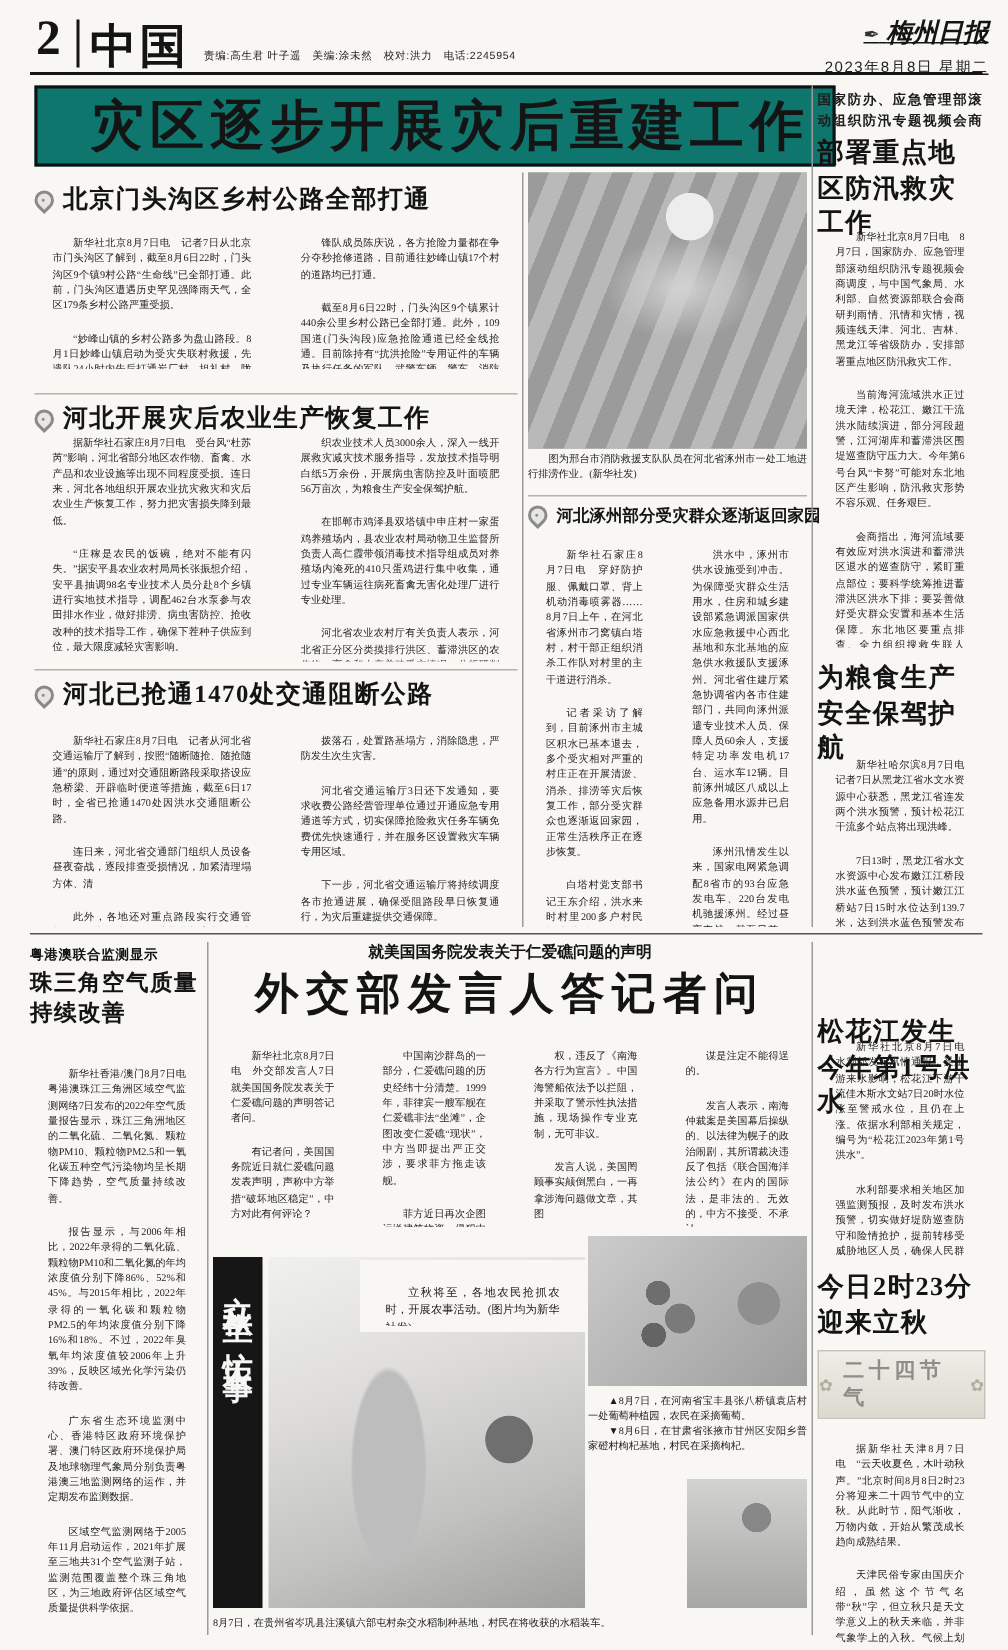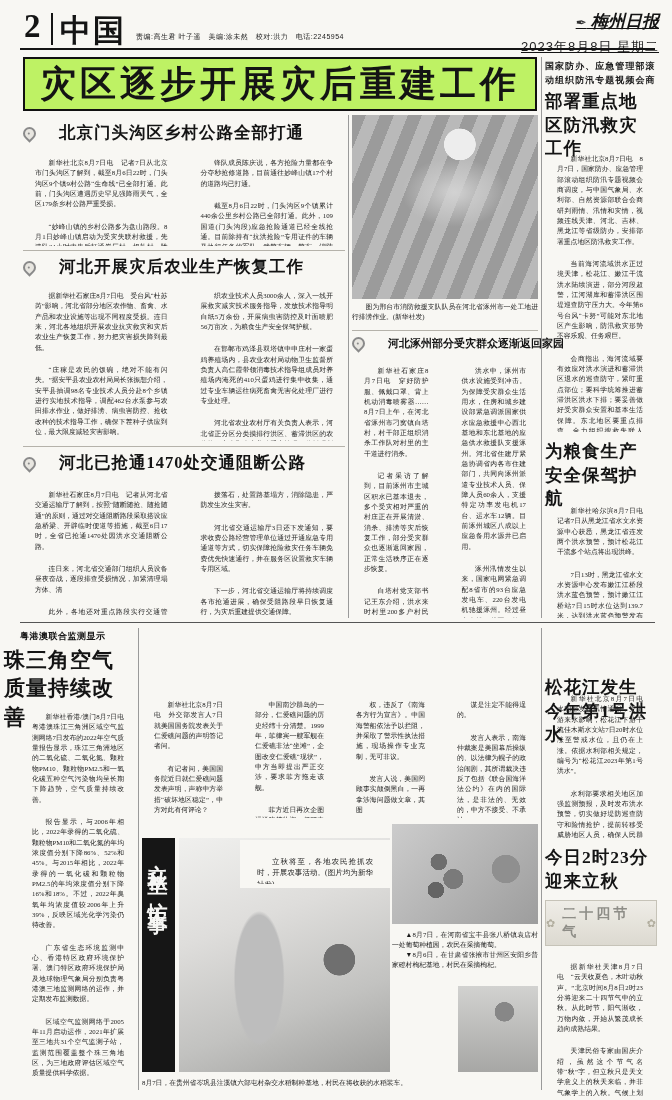--- a/index.html
+++ b/index.html
@@ -4,28 +4,28 @@
 <style>
   html,body{margin:0;padding:0;background:#e9e7e2;}
   .page{position:relative;width:672px;height:1100px;background:#f8f7f3;overflow:hidden;
         font-family:"Liberation Sans",sans-serif;color:#141414;}
   .abs{position:absolute;}
   
   .pagenum{font:900 33px "Liberation Serif",serif;}
   .secname{font-weight:900;font-size:31px;letter-spacing:2px;font-family:"Liberation Sans",sans-serif;}
   .staff{font-size:7px;color:#222;letter-spacing:.5px;}
   .masthead-name{font:italic 900 17px "Liberation Serif",serif;}
-  .masthead-date{font-size:13px;color:#222;letter-spacing:1px;}
+  .masthead-date{font-size:10px;color:#222;letter-spacing:1px;}
   .rule{background:#151515;}
   .rule-light{background:#9a9a9a;}
   
-  .leadbox{border:2px solid #111;display:flex;align-items:center;justify-content:center;background:#bef264;}
+  .leadbox{border:2px solid #111;display:flex;align-items:center;justify-content:center;background:#0f766e;padding-left:20px;}
   .leadbox .hl{font:900 36px "Liberation Serif",serif;letter-spacing:4px;white-space:nowrap;}
   
-  .sec-head{display:flex;align-items:center;gap:23px;border-top:1px solid #b5b2aa;padding-top:5px;}
+  .sec-head{display:flex;align-items:center;gap:6px;border-top:1px solid #b5b2aa;padding-top:5px;}
   .sec-head.first{border-top:none;}
   .sec-title{font:bold 16.5px "Liberation Serif",serif;letter-spacing:1px;white-space:nowrap;}
   .sec-title.small{font-size:11px;letter-spacing:0;}
   .pin{width:9px;height:9px;border:2px solid #8a8a8a;border-radius:50% 50% 50% 0;
        transform:rotate(-45deg);position:relative;flex:0 0 auto;background:#e8e6e0;}
   .pin::after{content:"";position:absolute;left:2.5px;top:2.5px;width:2.5px;height:2.5px;background:#8a8a8a;border-radius:50%;}
   
   .bt{font-size:6.8px;line-height:1.52;text-align:justify;color:#1c1c1c;overflow:hidden;
       font-family:"Liberation Serif",serif;}
   .bt p{margin:12px;text-indent:2em;}
@@ -103,21 +103,21 @@
     <div class="col bt">
         <p>新华社北京8月7日电　记者7日从北京市门头沟区了解到，截至8月6日22时，门头沟区9个镇9村公路“生命线”已全部打通。此前，门头沟区遭遇历史罕见强降雨天气，全区179条乡村公路严重受损。</p>
         <p>“妙峰山镇的乡村公路多为盘山路段。8月1日妙峰山镇启动为受灾失联村救援，先遣队24小时内先后打通炭厂村、担礼村、陇驾庄村、樱桃沟村等村道路。”党员先</p>
       </div>
     <div class="col bt">
         <p>锋队成员陈庆说，各方抢险力量都在争分夺秒抢修道路，目前通往妙峰山镇17个村的道路均已打通。</p>
         <p>截至8月6日22时，门头沟区9个镇累计440余公里乡村公路已全部打通。此外，109国道(门头沟段)应急抢险通道已经全线抢通。目前除持有“抗洪抢险”专用证件的车辆及执行任务的军队、武警车辆、警车、消防车、救护车、工程抢险车、运送物资的车辆外，禁止其他车辆通行。</p>
       </div>
   </div>
 
-  <div class="abs sec-head" style="left:23px;top:250px;width:322px;text-align:right;">
+  <div class="abs sec-head" style="left:23px;top:262px;width:322px;text-align:right;">
     <span class="pin"></span>
     <span class="sec-title">河北开展灾后农业生产恢复工作</span>
   </div>
   <div class="abs cols2" style="left:23px;top:279px;width:322px;height:162px;">
     <div class="col bt">
         <p>据新华社石家庄8月7日电　受台风“杜苏芮”影响，河北省部分地区农作物、畜禽、水产品和农业设施等出现不同程度受损。连日来，河北各地组织开展农业抗灾救灾和灾后农业生产恢复工作，努力把灾害损失降到最低。</p>
         <p>“庄稼是农民的饭碗，绝对不能有闪失。”据安平县农业农村局局长张振想介绍，安平县抽调98名专业技术人员分赴8个乡镇进行实地技术指导，调配462台水泵参与农田排水作业，做好排涝、病虫害防控、抢收改种的技术指导工作，确保下茬种子供应到位，最大限度减轻灾害影响。</p>
         <p>邢台市农业农村局党组书记郑健表示，截至目前，邢台市累计组</p>
       </div>
     <div class="col bt">
@@ -182,29 +182,31 @@
       <p>7日13时，黑龙江省水文水资源中心发布嫩江江桥段洪水蓝色预警，预计嫩江江桥站7日15时水位达到139.7米，达到洪水蓝色预警发布标准。</p>
       <p>7日13时30分，黑龙江省水文水资源中心发布松花江佳木斯段洪水蓝色预警。7日13时12分，松花江干流佳木斯站水位79.1米，达到洪水蓝色预警发布标准。</p>
     </div>
 
   <div class="abs rule-light" style="left:348px;top:115px;width:1px;height:503px;"></div>
   <div class="abs rule-light" style="left:541px;top:57px;width:1px;height:561px;"></div>
 
   <div class="abs" style="left:20px;top:622px;width:635px;height:1px;background:#555;"></div>
 
   <div class="abs kicker" style="left:20px;top:630px;width:116px;">粤港澳联合监测显示</div>
-  <div class="abs subhead" style="left:4px;top:646px;width:116px;height:48px;font-size:21px;">珠三角空气质量持续改善</div>
+  <div class="abs subhead" style="left:20px;top:646px;width:116px;height:48px;font-size:15px;">珠三角空气质量持续改善</div>
   <div class="abs bt" style="left:20px;top:700px;width:116px;height:389px;">
       <p>新华社香港/澳门8月7日电　粤港澳珠江三角洲区域空气监测网络7日发布的2022年空气质量报告显示，珠江三角洲地区的二氧化硫、二氧化氮、颗粒物PM10、颗粒物PM2.5和一氧化碳五种空气污染物均呈长期下降趋势，空气质量持续改善。</p>
       <p>报告显示，与2006年相比，2022年录得的二氧化硫、颗粒物PM10和二氧化氮的年均浓度值分别下降86%、52%和45%。与2015年相比，2022年录得的一氧化碳和颗粒物PM2.5的年均浓度值分别下降16%和18%。不过，2022年臭氧年均浓度值较2006年上升39%，反映区域光化学污染仍待改善。</p>
       <p>广东省生态环境监测中心、香港特区政府环境保护署、澳门特区政府环境保护局及地球物理气象局分别负责粤港澳三地监测网络的运作，并定期发布监测数据。</p>
       <p>区域空气监测网络于2005年11月启动运作，2021年扩展至三地共31个空气监测子站，监测范围覆盖整个珠三角地区，为三地政府评估区域空气质量提供科学依据。</p>
       <p>三地环保部门表示，将继续落实《粤港澳大湾区发展规划纲要》有关要求，深化大气污染联防联治合作，推动区域空气质量持续改善，携手建设美丽湾区。</p>
     </div>
 
+  <div class="abs" style="left:142px;top:628px;width:396px;text-align:center;font-weight:bold;font-size:10.5px;">就美国国务院发表关于仁爱礁问题的声明</div>
+  <div class="abs" style="left:142px;top:643px;width:396px;text-align:center;font:900 29px 'Liberation Serif',serif;letter-spacing:5px;">外交部发言人答记者问</div>
   <div class="abs cols4" style="left:142px;top:688px;width:396px;height:130px;">
     <div class="col bt">
         <p>新华社北京8月7日电　外交部发言人7日就美国国务院发表关于仁爱礁问题的声明答记者问。</p>
         <p>有记者问，美国国务院近日就仁爱礁问题发表声明，声称中方举措“破坏地区稳定”，中方对此有何评论？</p>
         <p>发言人说，仁爱礁是</p>
       </div>
     <div class="col bt">
         <p>中国南沙群岛的一部分，仁爱礁问题的历史经纬十分清楚。1999年，菲律宾一艘军舰在仁爱礁非法“坐滩”，企图改变仁爱礁“现状”，中方当即提出严正交涉，要求菲方拖走该舰。</p>
         <p>菲方近日再次企图运送建筑物资，侵犯中国主</p>
       </div>

